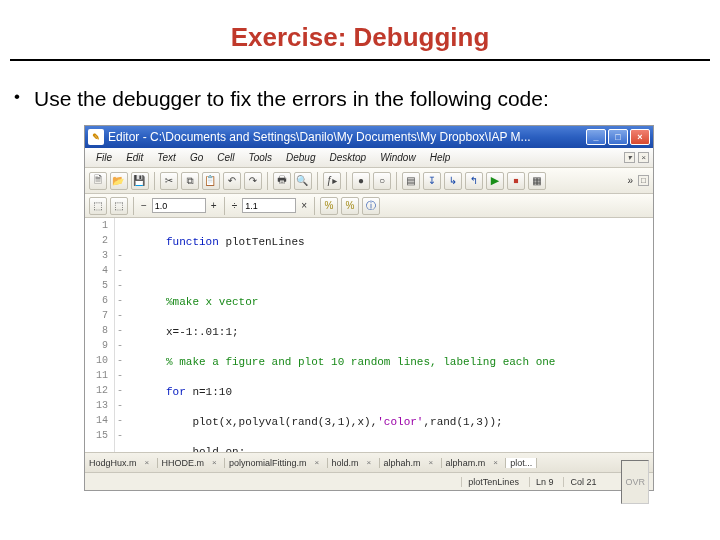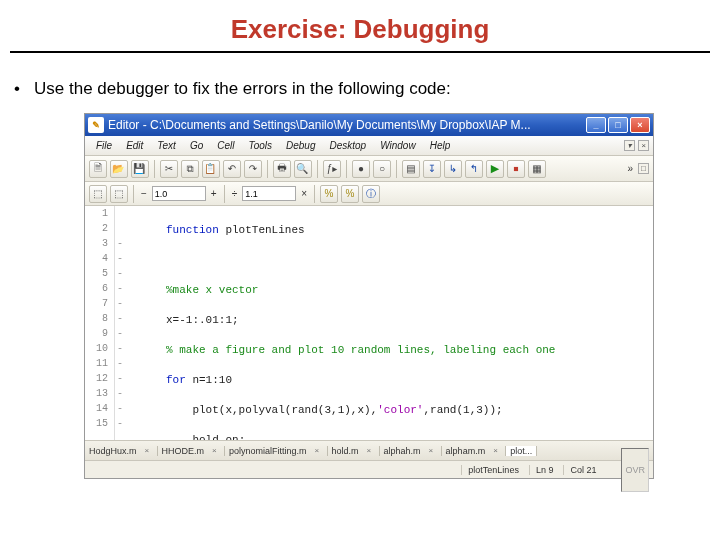--- a/index.html
+++ b/index.html
@@ -1,20 +1,20 @@
 <!DOCTYPE html>
 <html><head>
 <meta charset="utf-8">
 <style>
   * { box-sizing: border-box; margin: 0; padding: 0; }
   body { width: 720px; height: 540px; background: #fff; font-family: Verdana, Arial, sans-serif; overflow: hidden; }
   .slide { width: 720px; height: 540px; position: relative; }
-  .title { text-align: center; font-size: 26px; font-weight: bold; color: #c0392b; padding: 14px 0 6px; }
+  .title { text-align: center; font-size: 26px; font-weight: bold; color: #c0392b; padding: 14px 0 6px; margin-top: 8px; }
   .title-underline { border-bottom: 2.5px solid #000; margin: 0 10px 26px; }
-  .bullet { font-size: 17px; padding: 0 0 10px 34px; position: relative; }
+  .bullet { font-size: 21px; padding: 0 0 10px 34px; position: relative; }
   .bullet::before { content: "•"; position: absolute; left: 14px; top: 0; font-size: 17px; }
   .screenshot { margin: 4px 34px 0 84px; width: 570px; border: 1px solid #999; font-family: Tahoma, Arial, sans-serif; font-size: 10px; }
   
   .titlebar { display: flex; align-items: center; height: 22px; background: linear-gradient(#4a7dd6, #2b5fc0 50%, #1a4aaa); color: #fff; padding: 0 3px; }
   .titlebar .app-icon { width: 16px; height: 16px; background: #fff; border-radius: 2px; margin-right: 4px; display:flex;align-items:center;justify-content:center;color:#d08a00;font-size:9px;font-weight:bold; }
   .titlebar .t-title { flex: 1; font-size: 12px; white-space: nowrap; overflow: hidden; text-overflow: ellipsis; }
   .winbtn { width: 20px; height: 16px; margin-left: 2px; border: 1px solid #fff; border-radius: 2px; display:flex;align-items:center;justify-content:center;font-size:9px;font-weight:bold; }
   .winbtn.min { background: linear-gradient(#7ea6e8,#3b6fd0); }
   .winbtn.max { background: linear-gradient(#7ea6e8,#3b6fd0); }
   .winbtn.close { background: linear-gradient(#f08070,#d94a30); }

